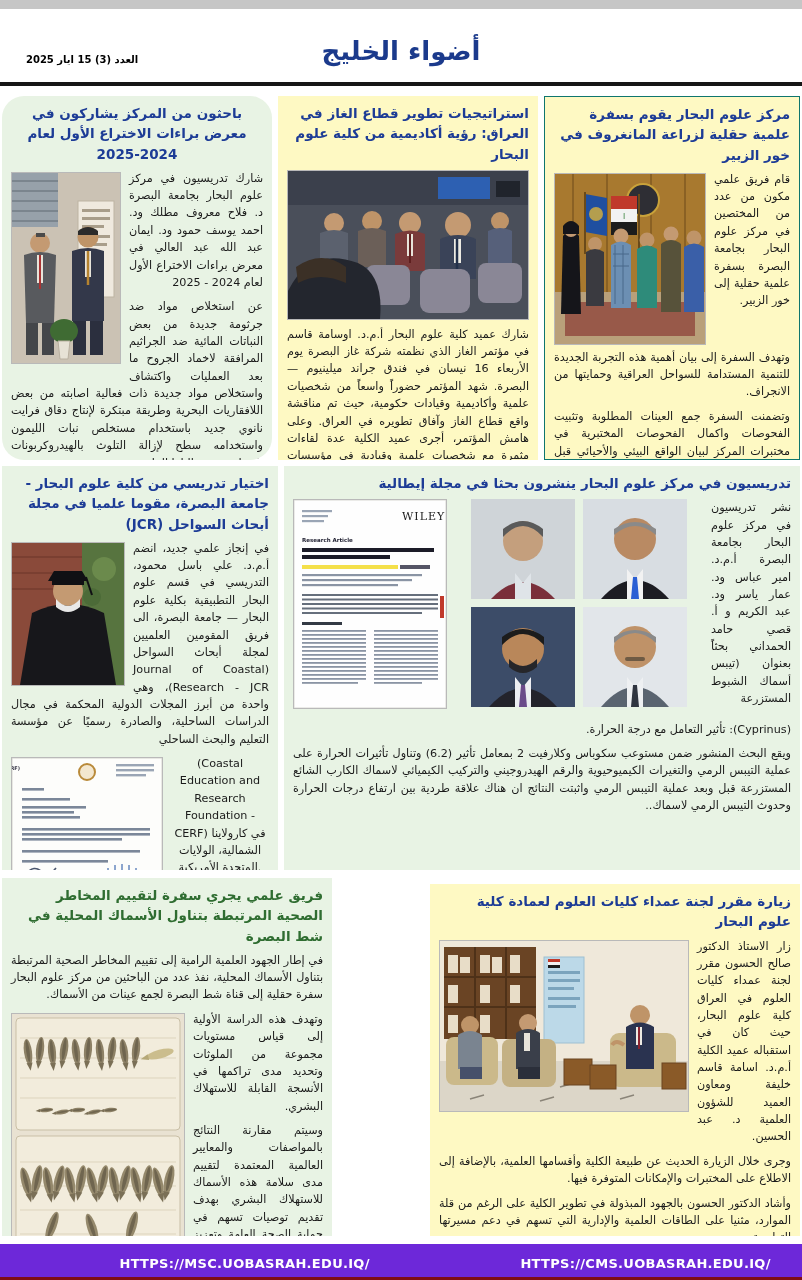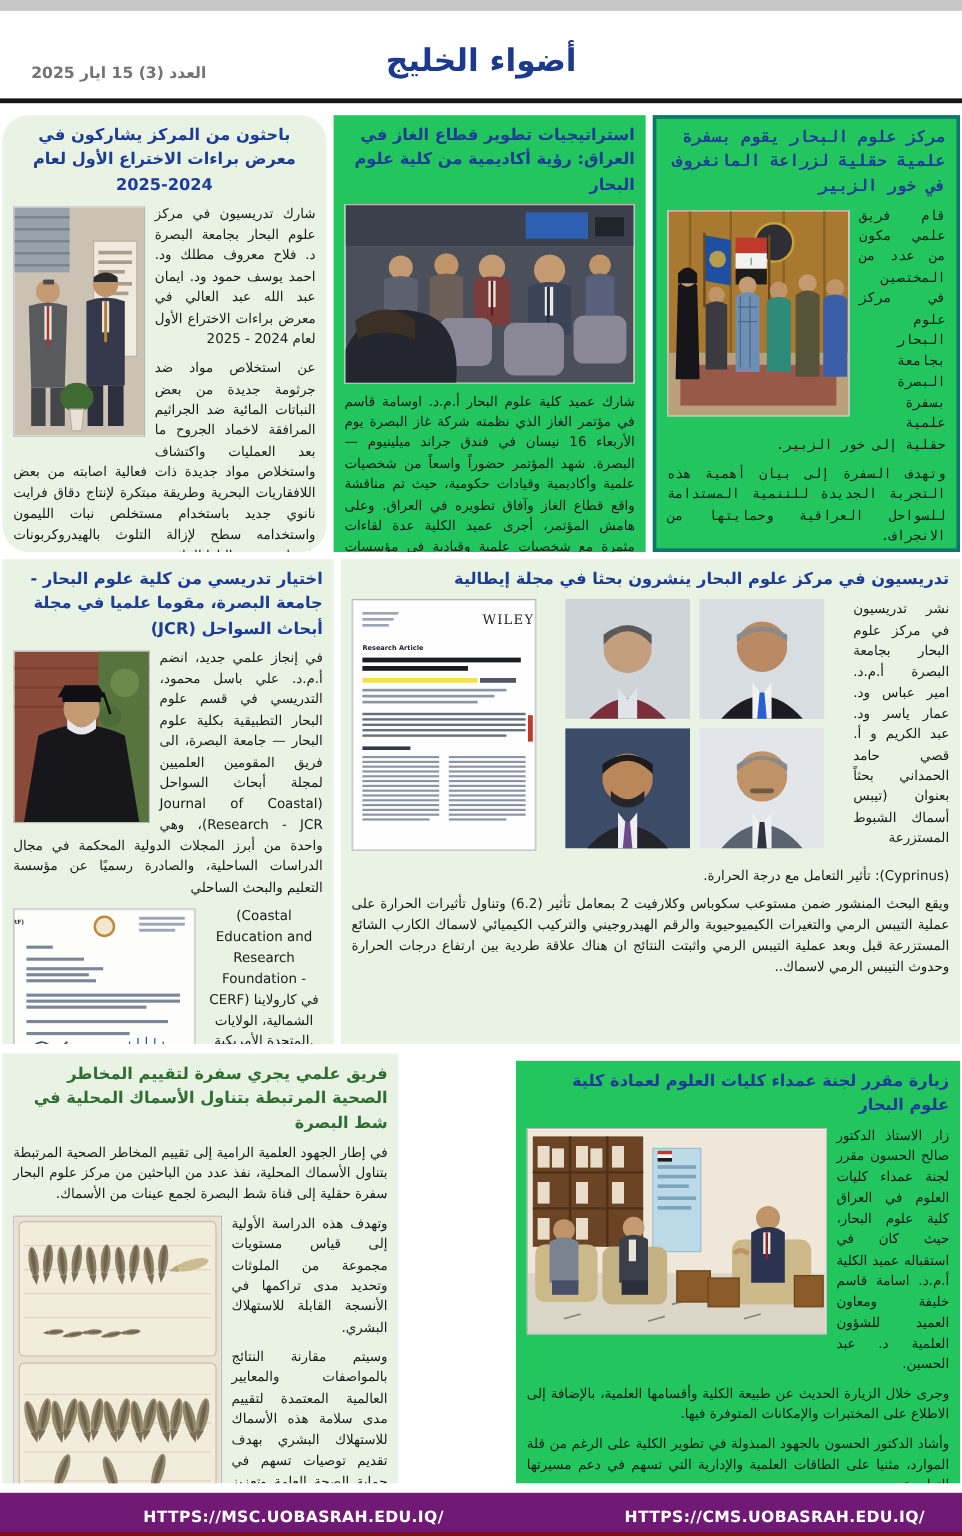--- a/index.html
+++ b/index.html
@@ -1,34 +1,34 @@
 <!DOCTYPE html>
 <html lang="ar"><head>
 <meta charset="utf-8">
 <style>
   html,body{margin:0;padding:0;background:#888;}
   .page{position:relative;width:802px;height:1280px;background:#ffffff;overflow:hidden;
         font-family:"DejaVu Sans", sans-serif;color:#1a1a1a;margin:0 auto;}
   .topstrip{position:absolute;left:0;top:0;width:802px;height:9px;background:#c6c6c6;}
-  .issue{position:absolute;left:26px;top:54px;font-size:13px;font-weight:bold;color:#737373;direction:rtl;}
+  .issue{position:absolute;left:26px;top:54px;font-size:10px;font-weight:bold;color:#000000;direction:rtl;}
   .masthead{position:absolute;left:0;top:36px;width:100%;text-align:center;font-size:26px;font-weight:bold;
             color:#1b3a8c;direction:rtl;letter-spacing:1px;}
   .rule{position:absolute;left:0;top:82px;width:802px;height:4px;background:#161616;}
   .box{position:absolute;background:#e8f3e4;padding:7px 9px;direction:rtl;text-align:right;overflow:hidden;box-sizing:border-box;}
-  .box.white{background:#22c55e;}
+  .box.white{background:#fef9c3;}
   .t{color:#1d3c96;font-weight:bold;font-size:13.5px;line-height:1.5;margin:0 0 6px;}
   .t.center{text-align:center;}
   .t.green{color:#2f6d31;}
   p.b{font-size:11.2px;line-height:1.55;text-align:justify;margin:0 0 7px;}
   p.b.center{text-align:center;}
   .ph{float:left;margin:2px 8px 4px 0;border:1px solid #b9b9b9;background:#fff;}
   .ph svg{display:block;}
   .row3{display:flex;direction:ltr;gap:24px;align-items:flex-start;margin-bottom:6px;}
   .row3 .txtcol{direction:rtl;flex:1;}
-  .footer{position:absolute;left:0;top:1244px;width:802px;height:36px;background:#701a75;display:flex;align-items:center;}
+  .footer{position:absolute;left:0;top:1244px;width:802px;height:36px;background:#6d28d9;display:flex;align-items:center;}
   .footer .fl{width:61%;text-align:center;}
   .footer .fr{width:39%;text-align:center;}
   .footer a{color:#ffffff;font-weight:bold;font-size:13px;text-decoration:none;letter-spacing:.3px;
             font-family:"DejaVu Sans", sans-serif;}
   .footer-edge{position:absolute;left:0;top:1277px;width:802px;height:3px;background:#7e0d14;}
   .clear{clear:both;}
 </style>
 </head>
 <body>
 
@@ -119,21 +119,21 @@
             <rect x="190" y="92" width="44" height="40" rx="8"></rect>
           </g>
 
         <path d="M-10 148 Q10 70 70 92 Q96 104 92 148 Z" fill="#23262e"></path>
         <path d="M8 96 Q34 78 58 96 L58 112 Q32 100 10 112 Z" fill="#3b3026"></path>
       </svg>
     </span>
     <p class="b">شارك عميد كلية علوم البحار أ.م.د. اوسامة قاسم في مؤتمر الغاز الذي نظمته شركة غاز البصرة يوم الأربعاء 16 نيسان في فندق جراند ميلينيوم — البصرة. شهد المؤتمر حضوراً واسعاً من شخصيات علمية وأكاديمية وقيادات حكومية، حيث تم مناقشة واقع قطاع الغاز وآفاق تطويره في العراق. وعلى هامش المؤتمر، أجرى عميد الكلية عدة لقاءات مثمرة مع شخصيات علمية وقيادية في مؤسسات الدولة.</p>
   </div>
 
-  <div class="box white" style="left:544px;top:96px;width:256px;height:364px;border:3px solid #0f766e;font-family:Liberation Mono, monospace;">
+  <div class="box white" style="left:544px;top:96px;width:256px;height:364px;border:1px solid #0f766e;">
     <div class="t">مركز علوم البحار يقوم بسفرة علمية حقلية لزراعة المانغروف في خور الزبير</div>
     <span class="ph" style="width:150px;height:170px;">
       <svg width="150" height="170" viewBox="0 0 150 170">
         <rect width="150" height="170" fill="#a8792f"></rect>
         <g stroke="#8a6124" stroke-width="2">
             <line x1="18" y1="0" x2="18" y2="120"></line>
             <line x1="52" y1="0" x2="52" y2="120"></line>
             <line x1="96" y1="0" x2="96" y2="120"></line>
             <line x1="130" y1="0" x2="130" y2="120"></line>
           </g>

